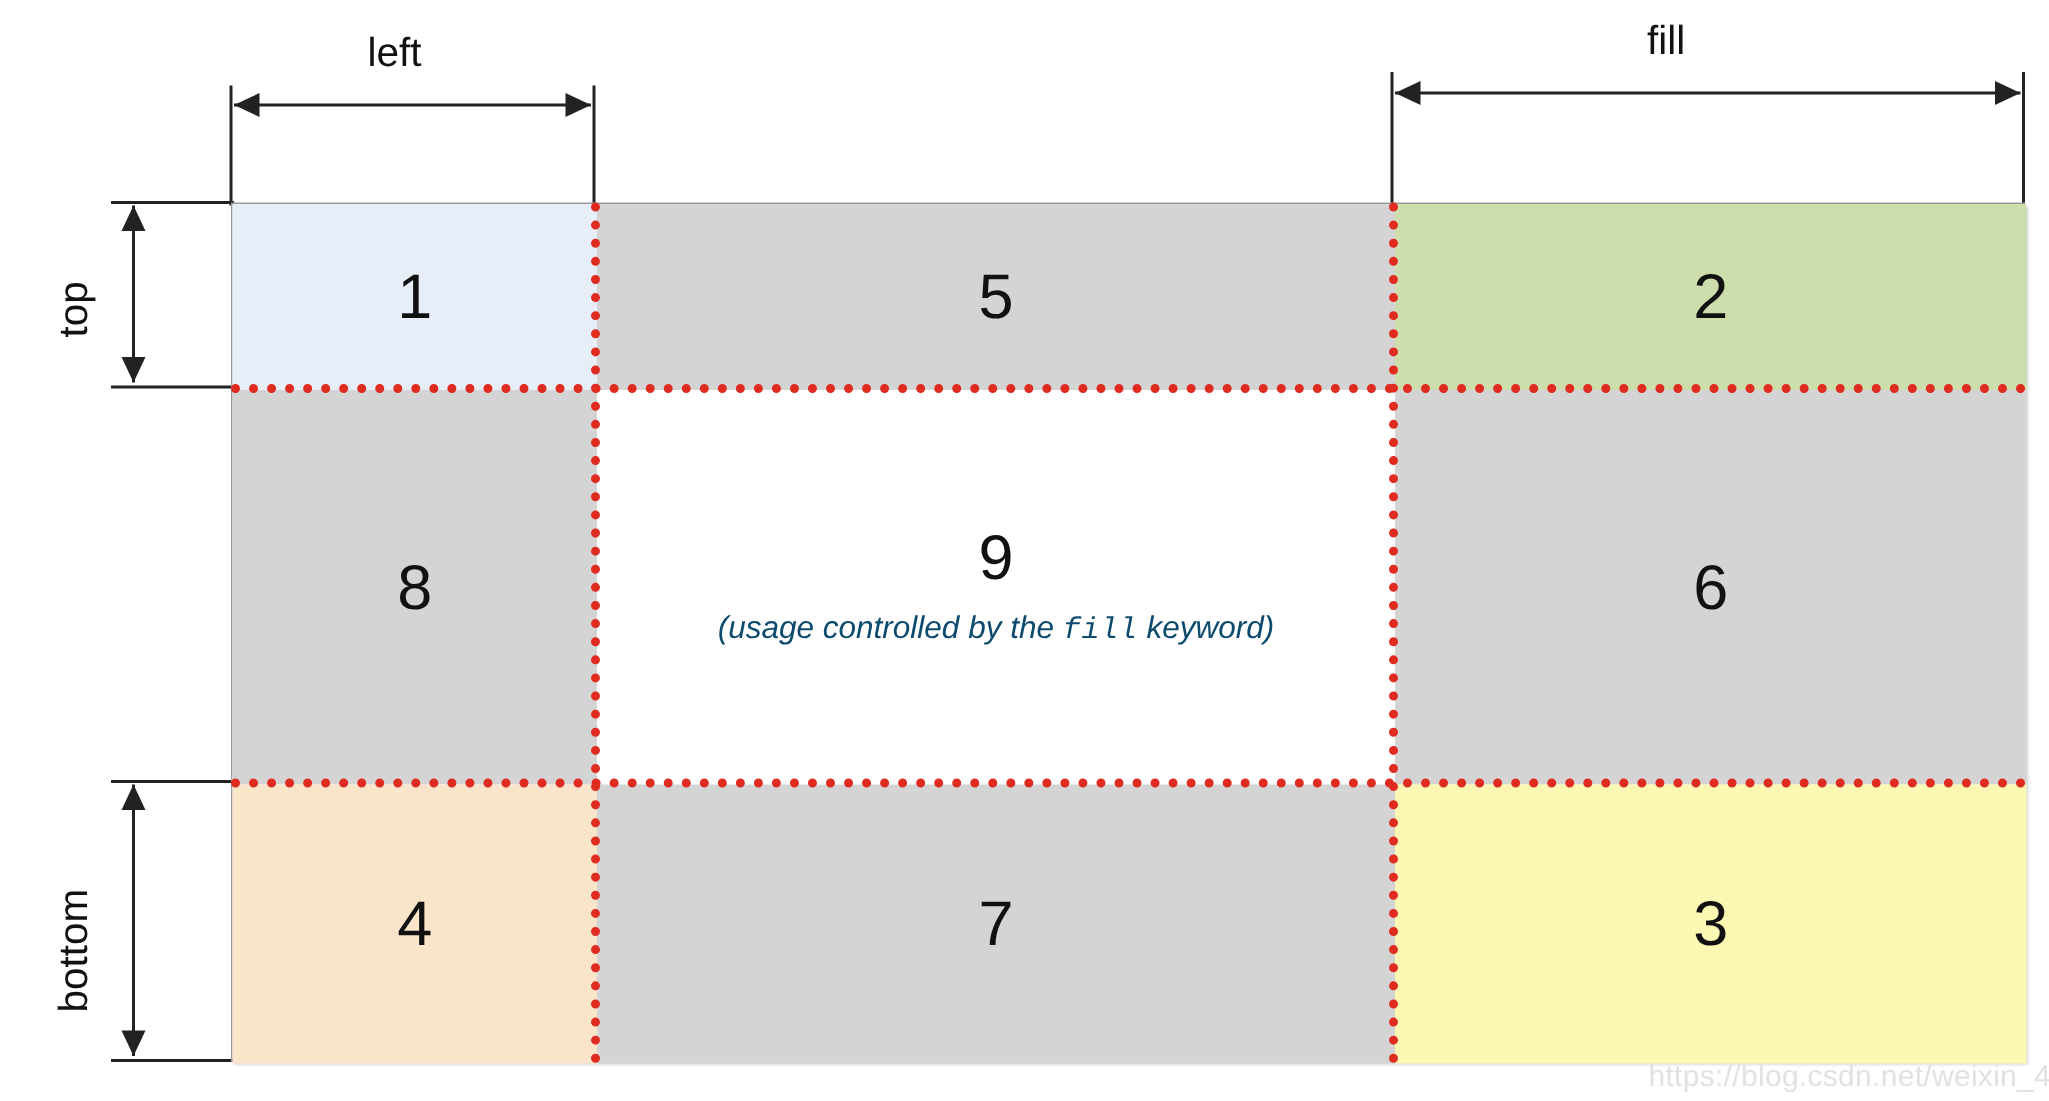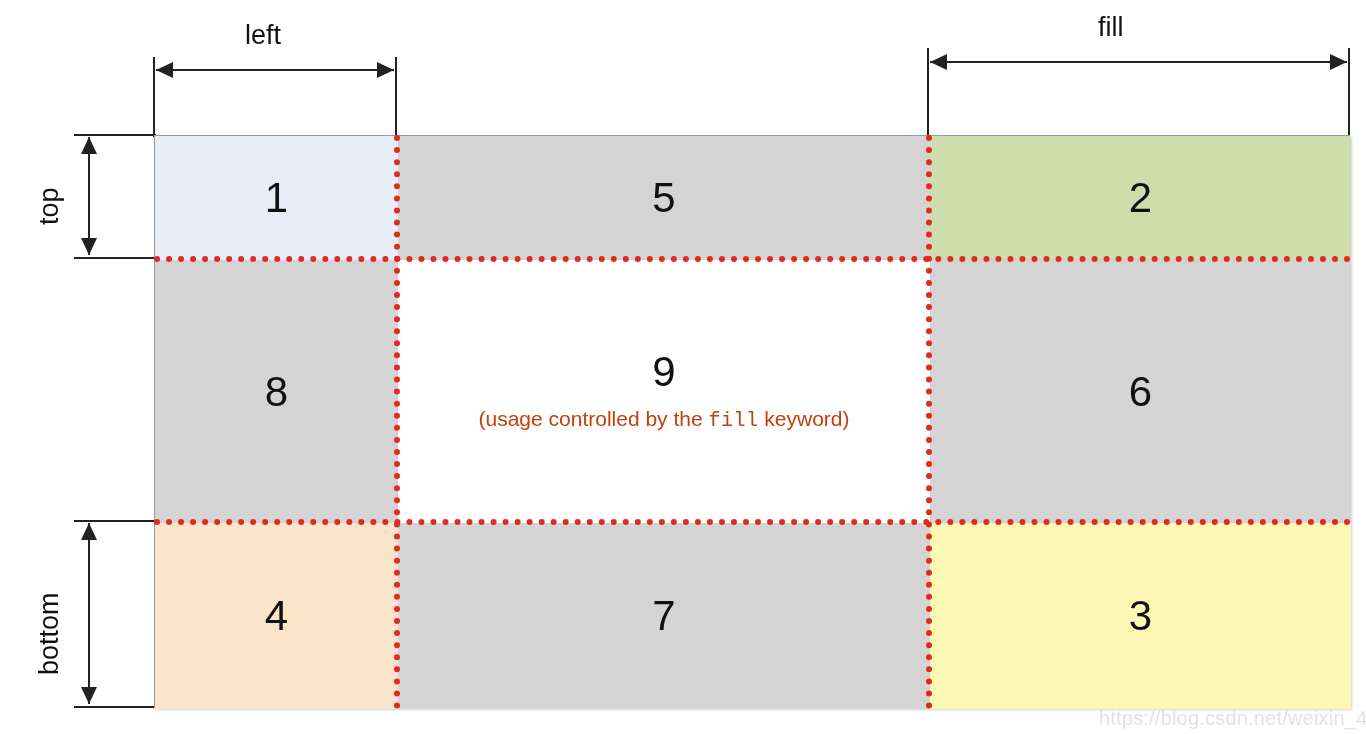--- a/index.html
+++ b/index.html
@@ -50,22 +50,23 @@
   .cell .num {
     font-size: 42px;
     font-weight: 400;
     line-height: 1;
     color: #111111;
   }
 
   .cell .sub {
     margin-top: 14px;
     font-size: 21px;
-    color: #c2410c;
-    white-space: nowrap;
+    color: #0c4a6e;
+    white-space: nowrap;
+    font-style: italic;
   }
   .cell .sub code {
     font-family: "Liberation Mono", "DejaVu Sans Mono", monospace;
     font-size: 20px;
     letter-spacing: 0.5px;
   }
 
   
   .c-gray   { background: #d4d4d4; }
   .c-blue   { background: #e7eef7; }

